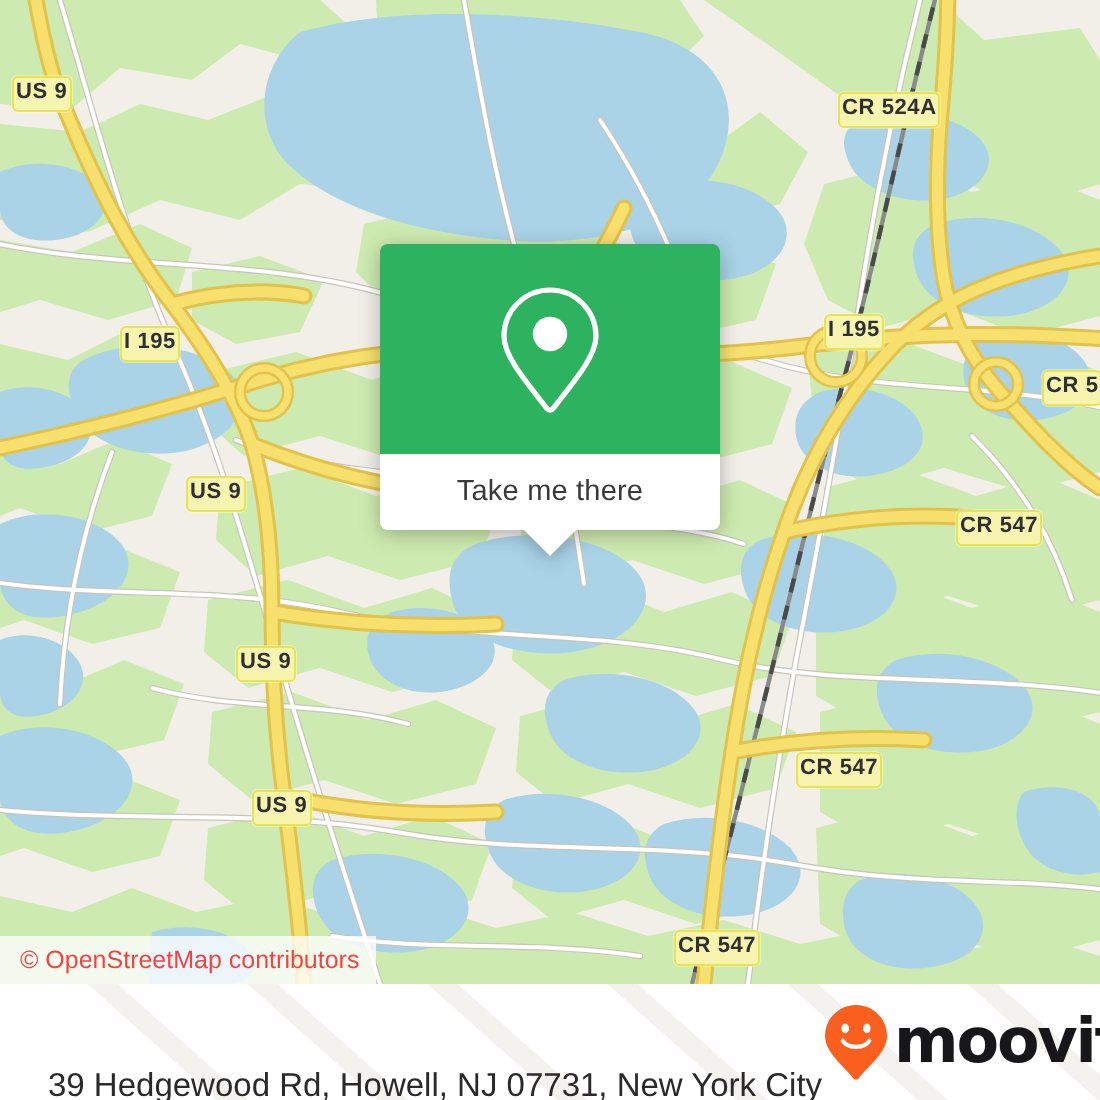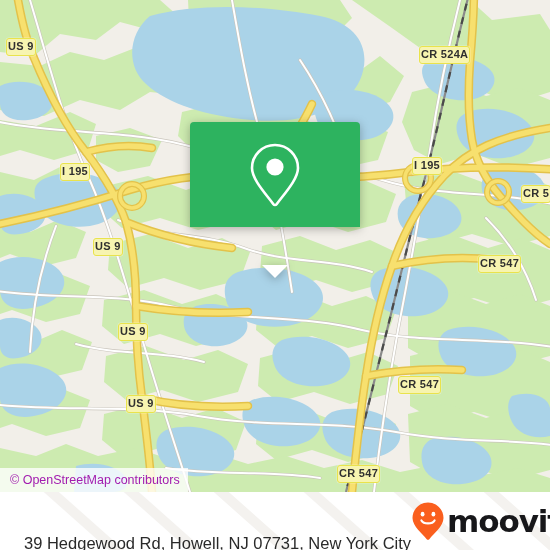--- a/index.html
+++ b/index.html
@@ -54,21 +54,21 @@
   
   #attribution {
     position: absolute;
     left: 0;
     bottom: 58px;
     height: 24px;
     padding: 0 8px 0 10px;
     display: flex;
     align-items: center;
     background: rgba(255,255,255,0.78);
-    color: #a21caf;
+    color: #ef4444;
     font-size: 12.5px;
     font-family: "Liberation Sans", sans-serif;
     white-space: nowrap;
   }
 
   
   #popup {
     position: absolute;
     left: 190px;
     top: 122px;
@@ -340,20 +340,23 @@
     <div class="shield" style="left:337px;top:465px;">CR 547</div>
   </div>
 
   <div id="popup">
     <div id="popup-head">
       <svg width="56" height="68" viewBox="0 0 56 68">
         <path d="M28 4 C15.3 4 5 14.3 5 27 C5 38 18 52 26.4 63.2 C27.2 64.3 28.8 64.3 29.6 63.2 C38 52 51 38 51 27 C51 14.3 40.7 4 28 4 Z" fill="none" stroke="#ffffff" stroke-width="2.6" stroke-linejoin="round"></path>
         <circle cx="28" cy="26" r="8.6" fill="#ffffff"></circle>
       </svg>
     </div>
+    <div id="popup-body">
+      <span id="popup-label">Take me there</span>
+    </div>
     <div id="popup-tail"></div>
   </div>
 
   <div id="attribution">
     <span>© OpenStreetMap contributors</span>
   </div>
 
   <div id="footer">
     <svg id="footer-watermark" viewBox="0 0 550 58" xmlns="http://www.w3.org/2000/svg">
       <g stroke="#f4f2ef" stroke-width="10" fill="none">

